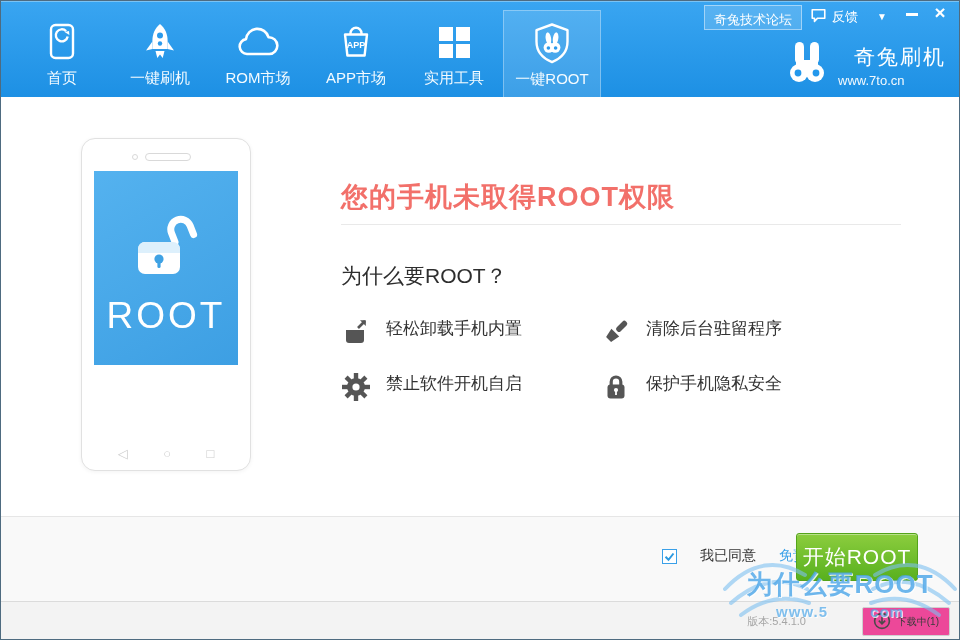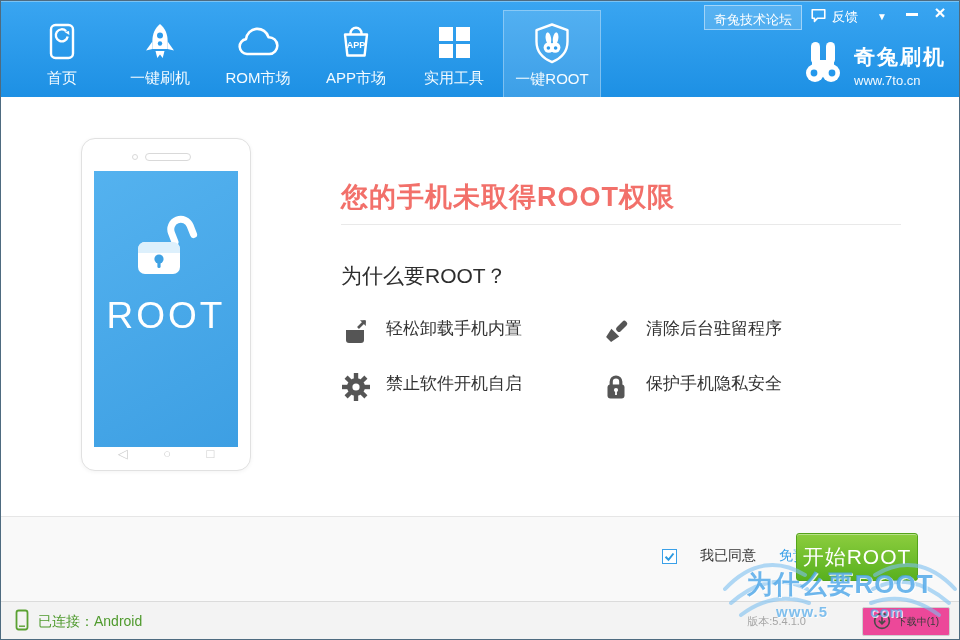--- a/index.html
+++ b/index.html
@@ -27,34 +27,34 @@
   .caret-btn { position:absolute; top:5px; right:66px; width:22px; height:18px; cursor:pointer;
                display:flex; align-items:center; justify-content:center; color:#fff; font-size:10px; }
   .min-btn { position:absolute; top:3px; right:36px; width:22px; height:18px; cursor:pointer;
              display:flex; align-items:center; justify-content:center; }
   .min-btn i { display:block; width:12px; height:3px; background:#fff; }
   .close-btn { position:absolute; top:0px; right:7px; width:24px; height:21px; cursor:pointer;
                display:flex; align-items:center; justify-content:center;
                color:#fff; font-size:19px; font-weight:bold; }
   .brand { position:absolute; right:13px; top:38px; display:flex; align-items:center; gap:9px; }
   .brand-text { color:#fff; }
-  .brand-name { font-size:21px; font-weight:bold; letter-spacing:2px; }
+  .brand-name { font-size:21px; font-weight:normal; letter-spacing:2px;margin-left:16px; }
   .brand-site { font-size:13px; opacity:.95; margin-top:2px; }
 
   
   .content { position:absolute; top:96px; left:0; right:0; height:419px; background:#fff; }
 
   .phone { position:absolute; left:80px; top:41px; width:170px; height:333px;
            background:#fff; border:1px solid #e1e1e1; border-radius:14px;
            box-shadow:0 1px 4px rgba(0,0,0,.05); }
   .p-dot  { position:absolute; left:50px; top:15px; width:6px; height:6px; border-radius:50%;
             border:1px solid #d9d9d9; }
   .p-pill { position:absolute; left:63px; top:14px; width:46px; height:8px; border-radius:5px;
             border:1px solid #d9d9d9; }
-  .screen { position:absolute; left:12px; top:32px; width:144px; height:276px;
+  .screen { position:absolute; left:12px; top:32px; width:144px; height:194px;
             background:linear-gradient(150deg,#54b2ef,#3d9fe3);
             display:flex; flex-direction:column; align-items:center; }
   .screen .root-word { margin-top:14px; color:#fff; font-size:37px; font-weight:300;
                        letter-spacing:3px; }
   .p-nav { position:absolute; left:0; right:0; bottom:9px; display:flex;
            justify-content:space-around; color:#cdcdcd; font-size:13px; padding:0 18px; }
 
   .main-title { position:absolute; left:340px; top:82px; font-size:27px; font-weight:bold;
                 color:#f2706a; letter-spacing:1px; white-space:nowrap; }
   .divider { position:absolute; left:340px; top:127px; width:560px; height:1px; background:#e9e9e9; }
@@ -310,29 +310,20 @@
           <path d="M2.5 6.8 l3 3 5 -6.3" fill="none" stroke="#2d9ae0" stroke-width="2"></path>
         </svg>
       </span>
       <span class="agree-text">我已同意</span>
       <a class="disclaimer">免责声明</a>
     </div>
     <button class="start-btn">开始ROOT</button>
   </div>
 
   <div class="statusbar">
-    <div class="conn">
-      <span>
-        <svg width="14" height="22" viewBox="0 0 14 22">
-          <rect x="1.5" y="1.5" width="11" height="19" rx="2.2" fill="none" stroke="#5aa132" stroke-width="1.8"></rect>
-          <line x1="4" y1="17.2" x2="10" y2="17.2" stroke="#5aa132" stroke-width="1.4"></line>
-        </svg>
-      </span>
-      <span>已连接：Android</span>
-    </div>
     <div class="version">版本:5.4.1.0</div>
     <div class="dl-box">
       <span>
         <svg width="18" height="18" viewBox="0 0 18 18">
           <circle cx="9" cy="9" r="7.4" fill="none" stroke="#4a4a4a" stroke-width="1.6"></circle>
           <path d="M9 4.8 v6.2 M5.8 8.6 l3.2 3.2 3.2 -3.2" fill="none" stroke="#4a4a4a" stroke-width="1.6"></path>
         </svg>
       </span>
       <span>下载中(1)</span>
     </div>

